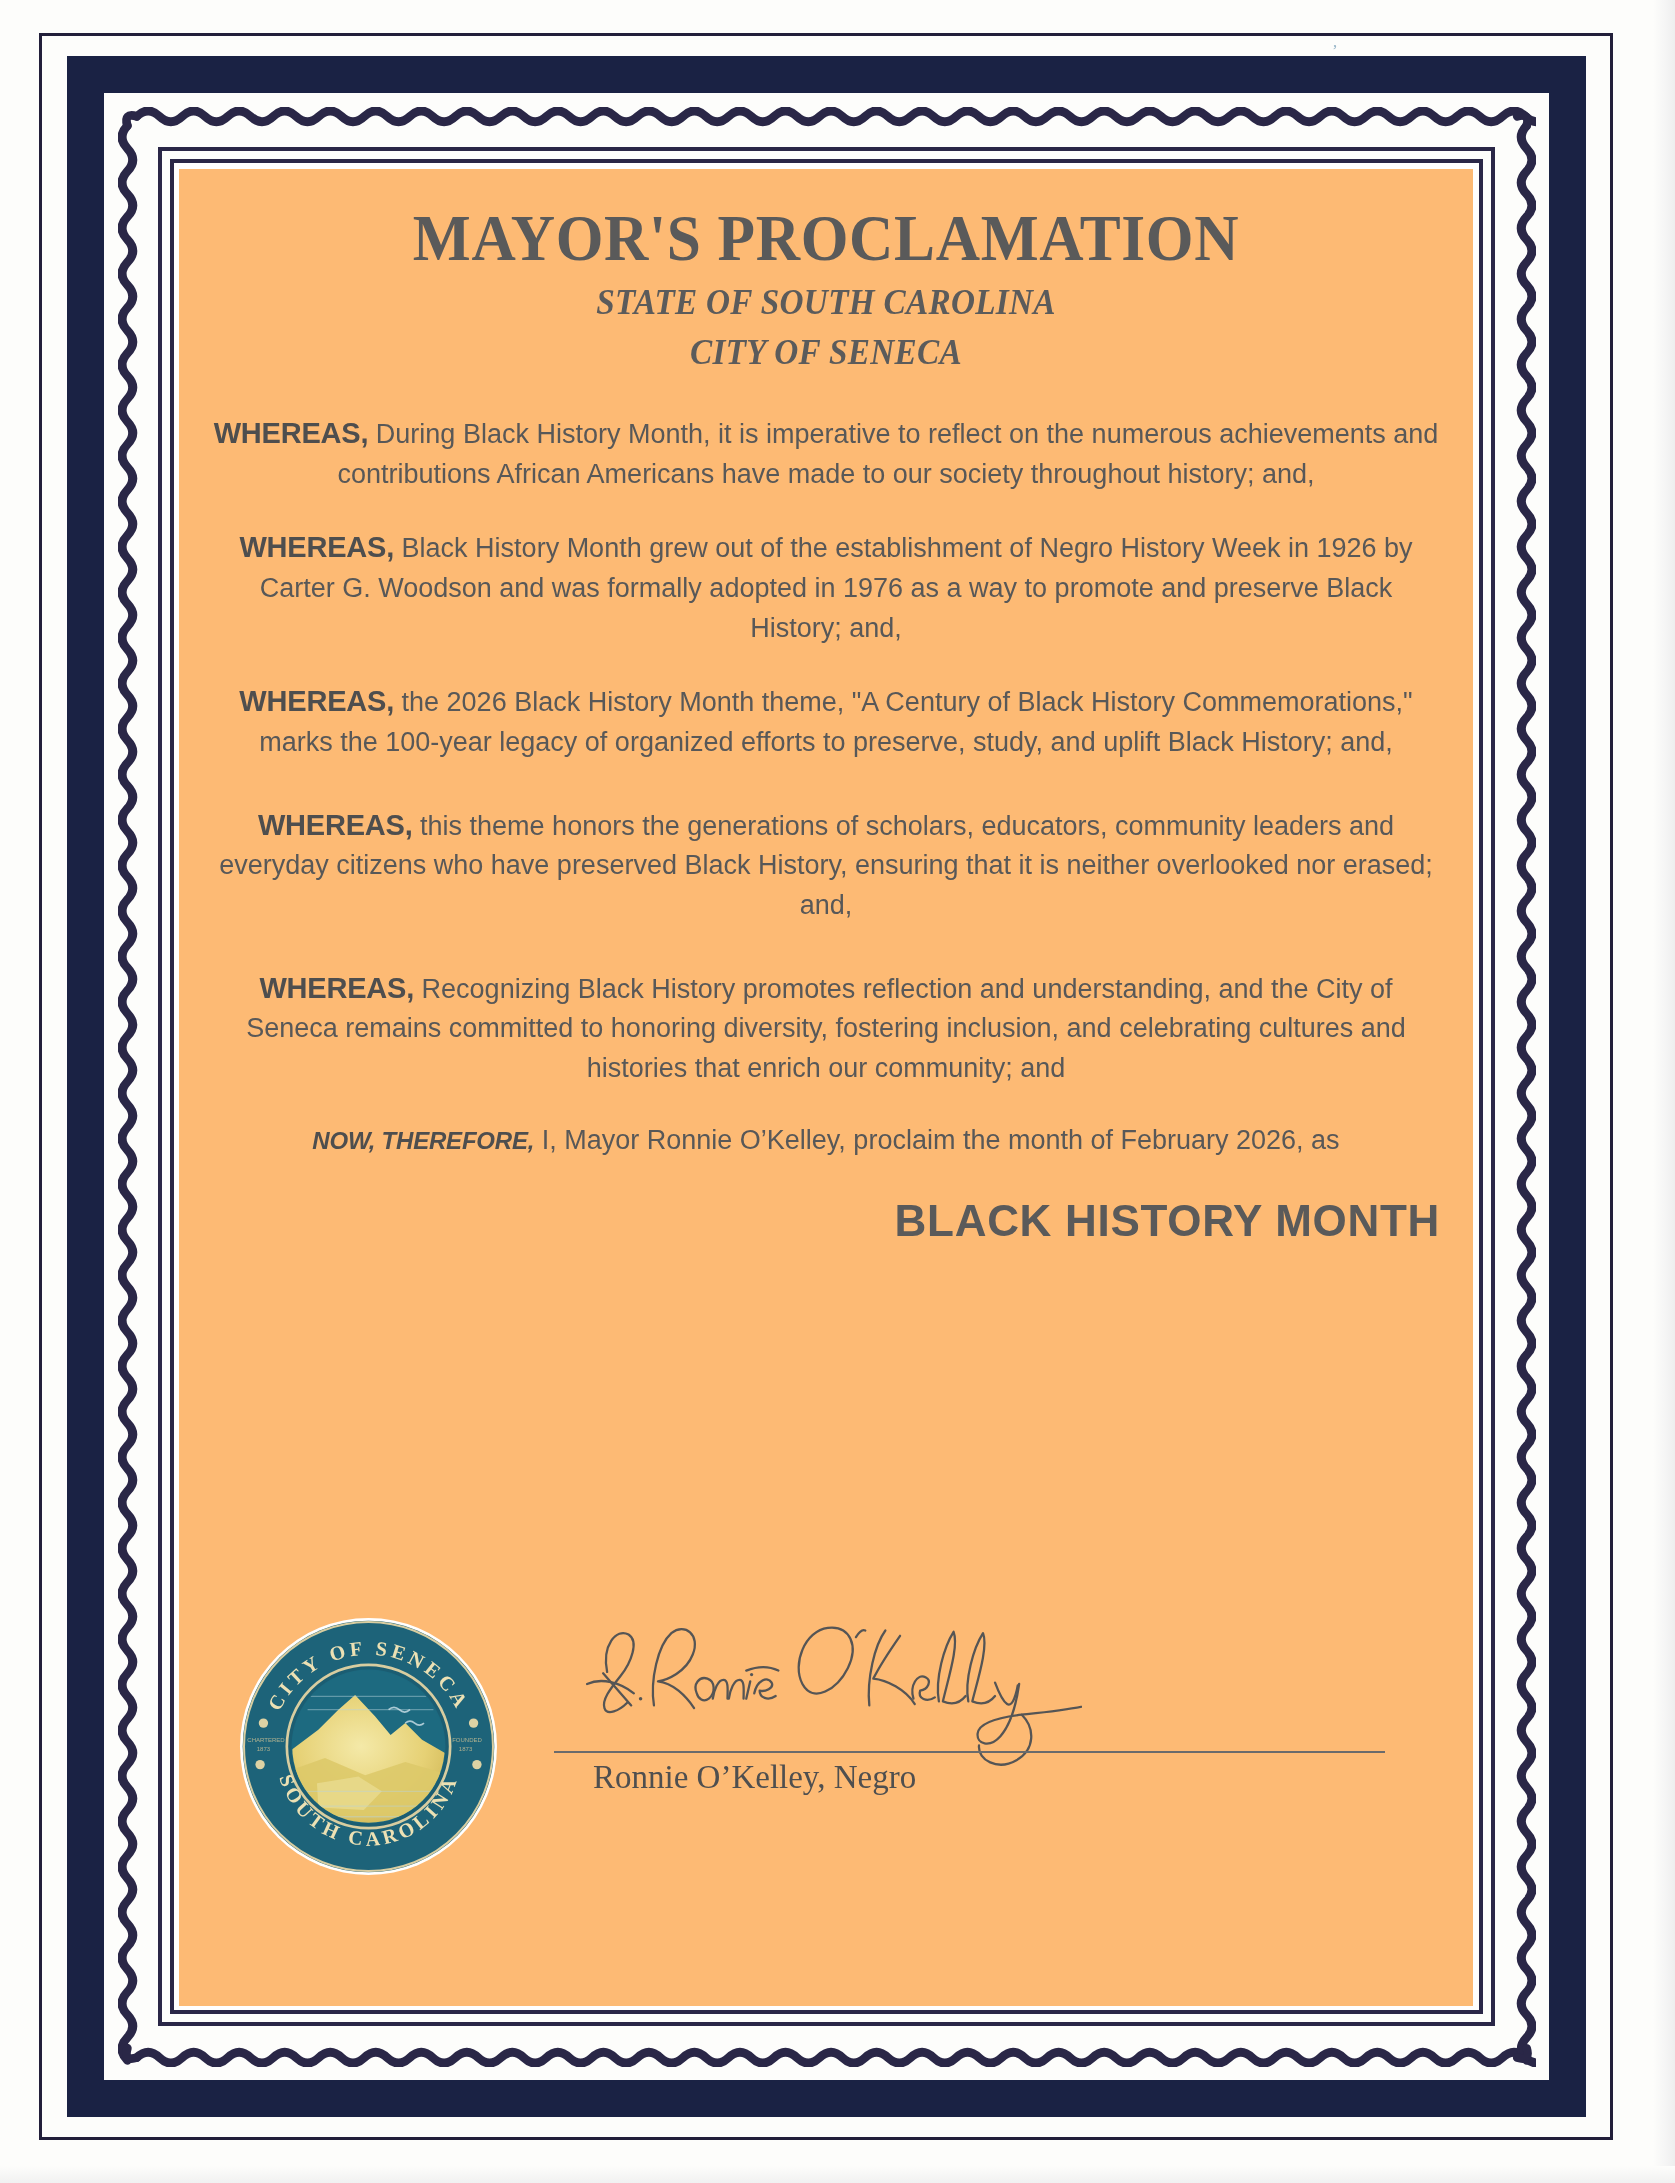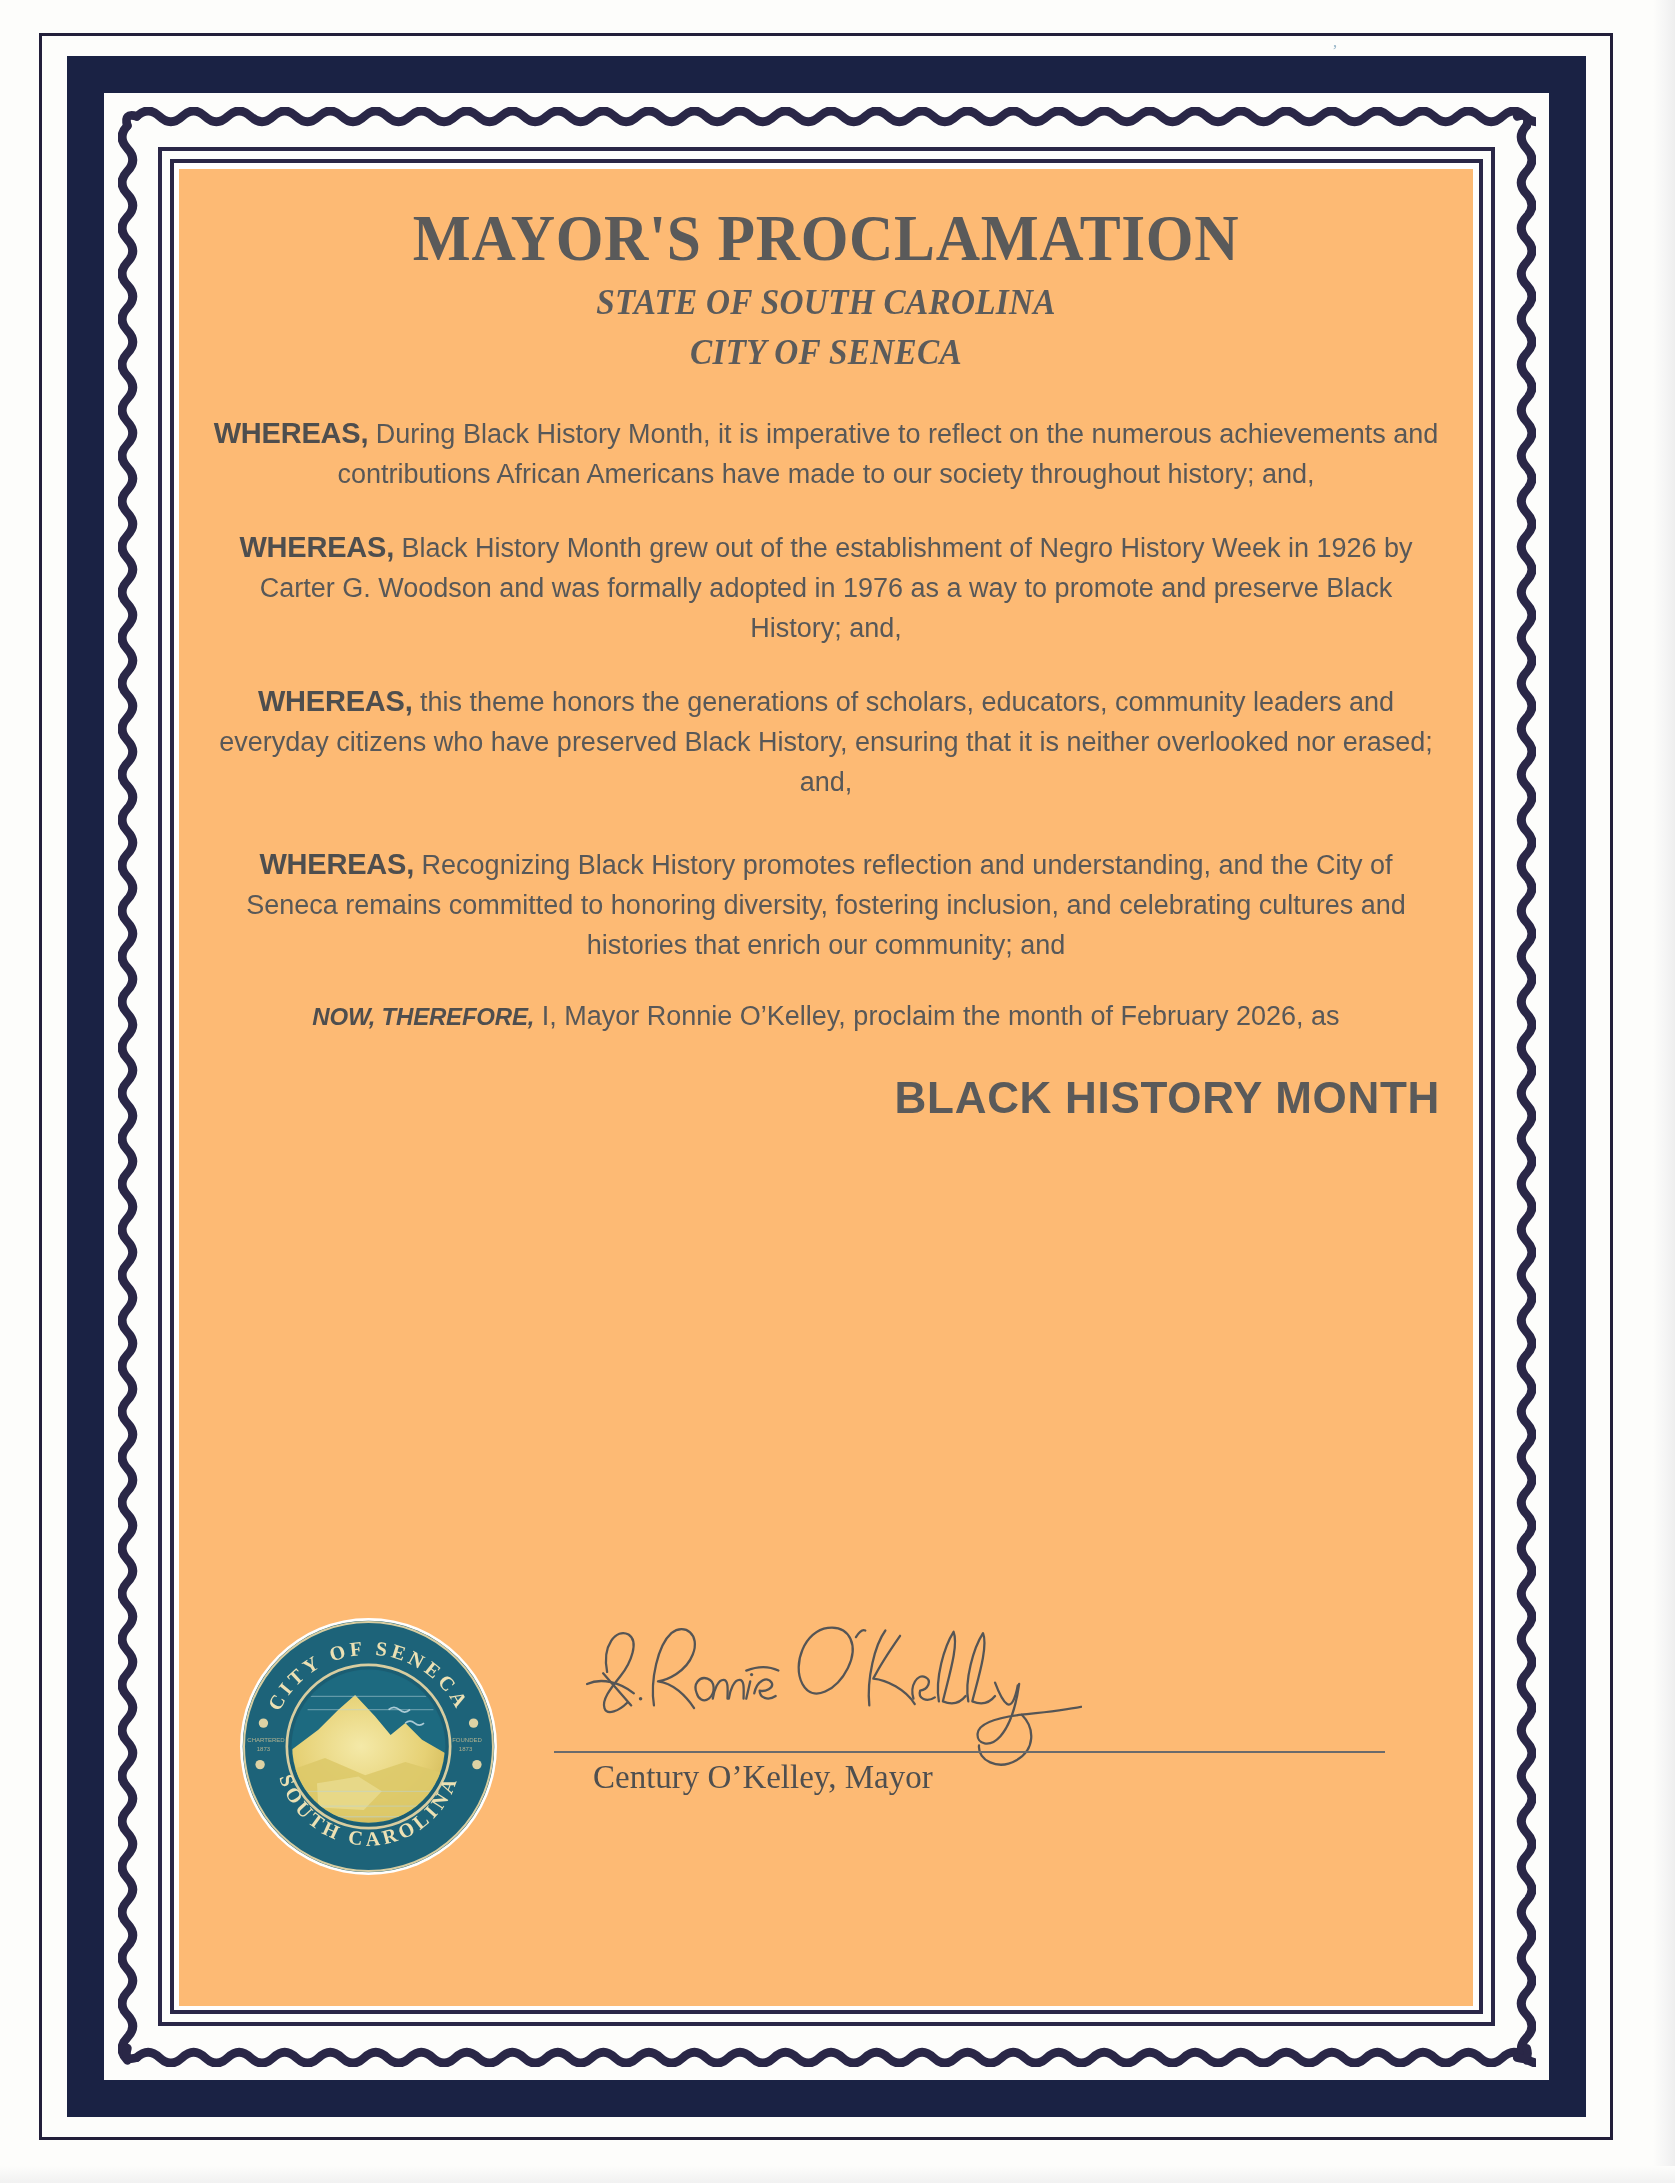--- a/index.html
+++ b/index.html
@@ -252,20 +252,23 @@
     <div class="body-block">
 
       <p class="clause">
         <span class="lead">WHEREAS,</span><span> During Black History Month, it is imperative to reflect on the numerous achievements and contributions African Americans have made to our society throughout history; and,</span>
       </p>
 
       <p class="clause">
         <span class="lead">WHEREAS,</span><span> Black History Month grew out of the establishment of Negro History Week in 1926 by Carter G. Woodson and was formally adopted in 1976 as a way to promote and preserve Black History; and,</span>
       </p>
 
+      <p class="clause gap-lg">
+        <span class="lead">WHEREAS,</span><span> the 2026 Black History Month theme, "A Century of Black History Commemorations," marks the 100-year legacy of organized efforts to preserve, study, and uplift Black History; and,</span>
+      </p>
 
       <p class="clause gap-lg">
         <span class="lead">WHEREAS,</span><span> this theme honors the generations of scholars, educators, community leaders and everyday citizens who have preserved Black History, ensuring that it is neither overlooked nor erased; and,</span>
       </p>
 
       <p class="clause">
         <span class="lead">WHEREAS,</span><span> Recognizing Black History promotes reflection and understanding, and the City of Seneca remains committed to honoring diversity, fostering inclusion, and celebrating cultures and histories that enrich our community; and</span>
       </p>
 
       <p class="clause" style="margin-bottom:0;">
@@ -366,21 +369,21 @@
               <path d="M556,144 C550,110 564,62 578,40 C586,60 570,110 562,144 C576,150 588,146 596,136"></path>
               <path d="M600,144 C594,112 608,64 622,42 C630,62 614,112 606,144 C620,150 632,146 640,136"></path>
               <path d="M640,116 C646,132 652,144 658,148 C664,152 670,142 674,120"></path>
               <path d="M676,118 C672,146 664,178 648,196 C632,214 612,208 614,192 C616,176 646,168 680,164 C718,160 760,156 786,148"></path>
 
               <path d="M680,164 C700,184 700,216 672,232 C644,248 614,232 616,210"></path>
             </g>
           </svg>
         </div>
         <div class="sig-line"></div>
-        <div class="sig-name">Century O’Kelley, Mayor</div>
+        <div class="sig-name">Ronnie O’Kelley, Negro</div>
       </div>
 
     </div>
   </div>
 
   <div class="scan-mark" style="left:1332px; top:40px;">’</div>
 </div>
 
 
 </body></html>

